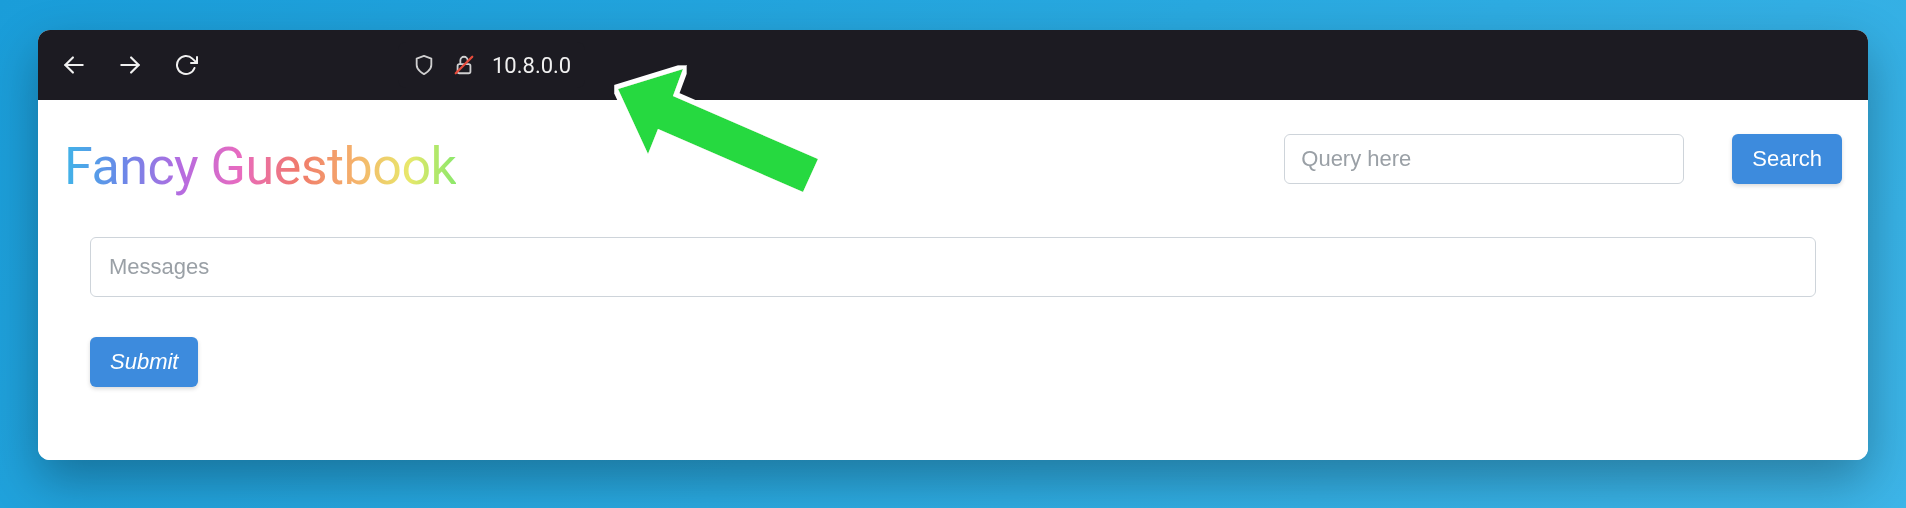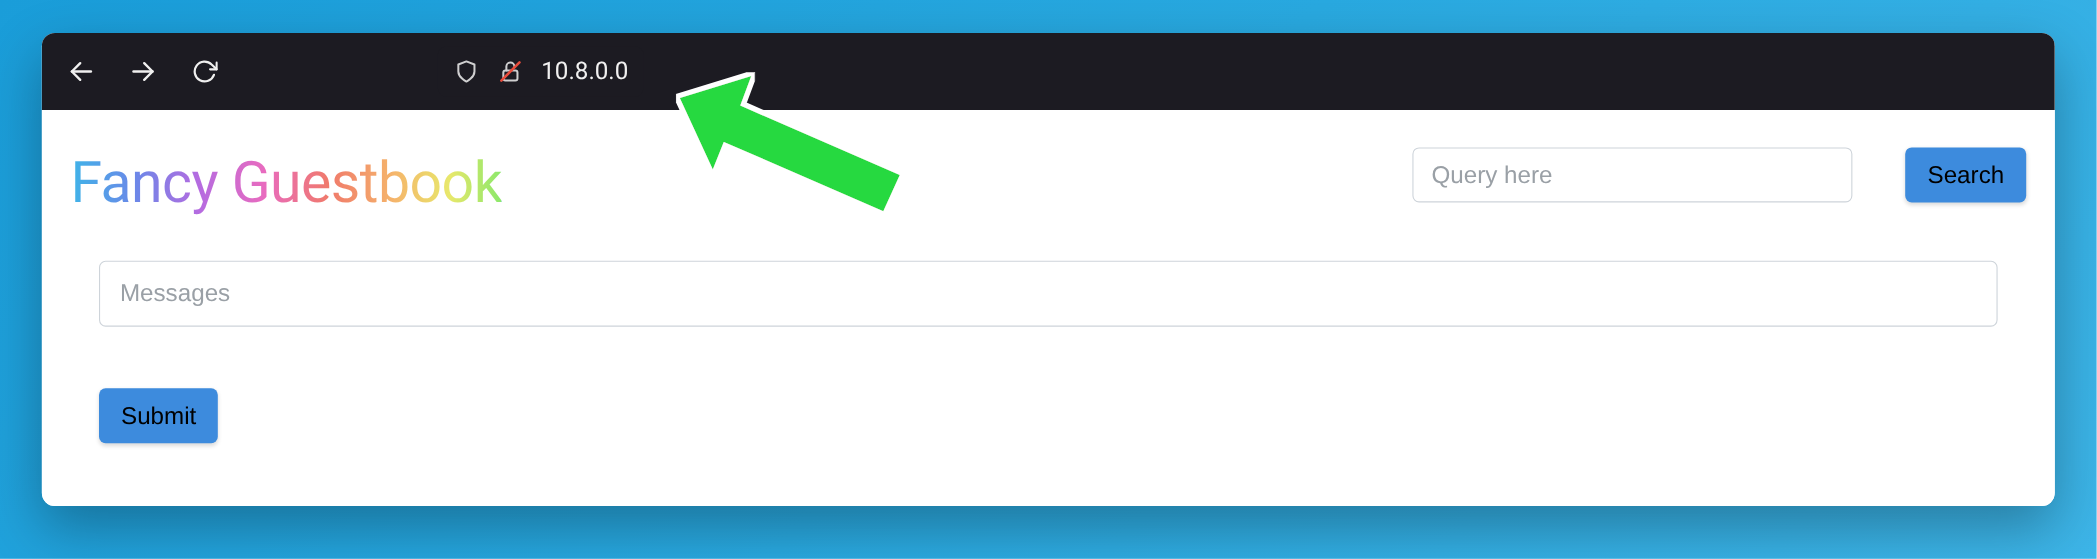--- a/index.html
+++ b/index.html
@@ -117,21 +117,21 @@
     }
     .query-input::placeholder {
       color: #9aa0a6;
     }
     .btn {
       height: 50px;
       padding: 12px 20px;
       border: none;
       border-radius: 6px;
       background: #3d8bdd;
-      color: #000000;
+      color: #ffffff;
       font-size: 22px;
       font-weight: 400;
       cursor: pointer;
       box-shadow: 0 2px 4px rgba(0,0,0,0.15);
     }
     .form-block {
       padding: 0 26px;
     }
     .messages-input {
       width: 100%;
@@ -139,21 +139,22 @@
       border: 1px solid #ced4da;
       border-radius: 6px;
       padding: 0 18px;
       font-size: 22px;
       color: #495057;
     }
     .messages-input::placeholder {
       color: #9aa0a6;
     }
     .submit-btn {
-      margin-top: 56px;
+      margin-top: 40px;
+      font-style: italic;
     }
     
     .annotation-arrow {
       position: absolute;
       left: 598px;
       top: 54px;
       pointer-events: none;
       z-index: 100;
     }
   </style>

